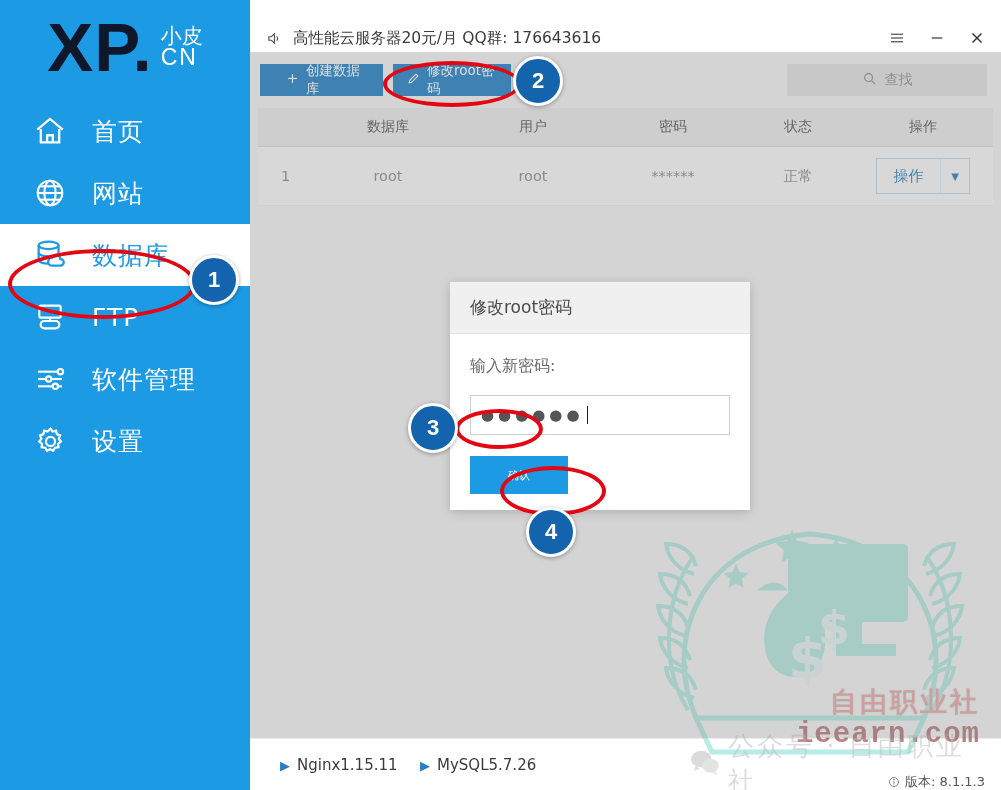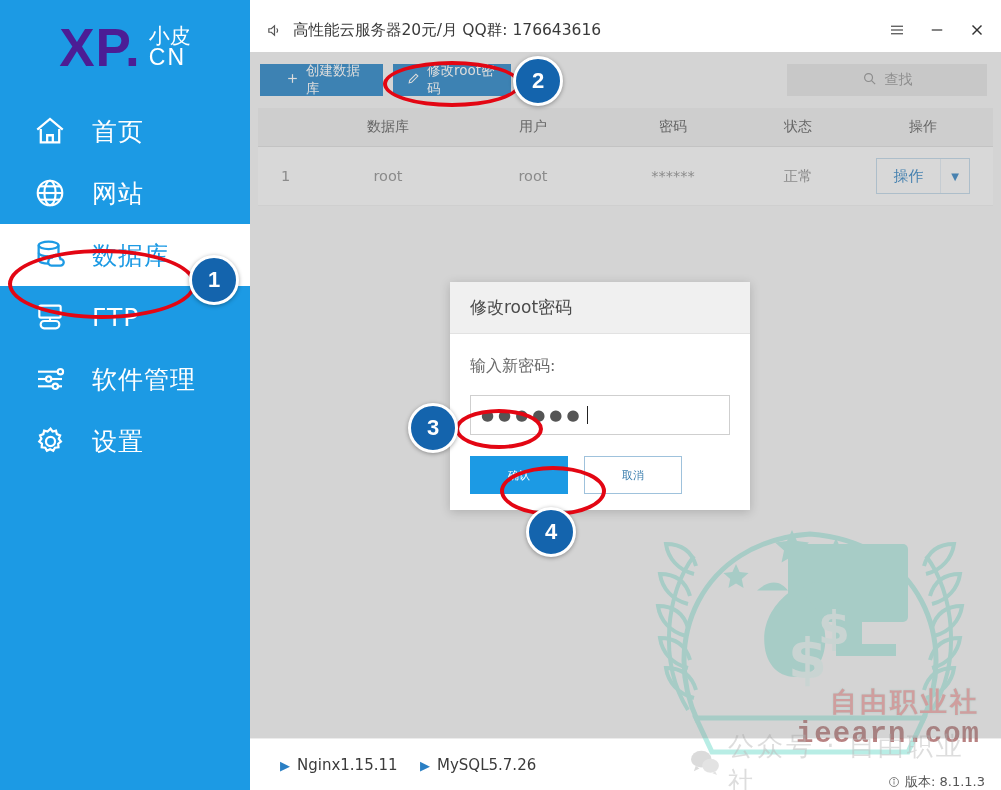--- a/index.html
+++ b/index.html
@@ -13,21 +13,21 @@
   
   .sidebar{
     position:absolute;left:0;top:0;width:250px;height:790px;
     background:#1c9ae4;
   }
   .logo{
     position:absolute;left:0;top:8px;width:250px;height:78px;
     display:flex;align-items:center;justify-content:center;
   }
   .logo-xp{
-    color:#4c1d95;font-size:53px;font-weight:bold;letter-spacing:1px;
+    color:#0f172a;font-size:69px;font-weight:bold;letter-spacing:1px;
     line-height:1;font-family:"Liberation Sans",sans-serif;
   }
   .logo-right{
     margin-left:8px;color:#fff;line-height:1.0;text-align:left;
   }
   .logo-cn-top{font-size:21px;display:block;}
   .logo-cn-bot{font-size:23px;display:block;letter-spacing:2px;}
 
   .nav{position:absolute;left:0;top:100px;width:250px;}
   .nav-item{
@@ -46,21 +46,21 @@
   .nav-item.active{background:#ffffff;}
   .nav-item.active .nav-label{color:#1c9ae4;}
   .nav-item.active svg{stroke:#1c9ae4;}
 
   
   .window{
     position:absolute;left:250px;top:0;width:751px;height:790px;
     background:#ffffff;
   }
   .titlebar{
-    position:absolute;left:0;top:4px;width:751px;height:52px;
+    position:absolute;left:0;top:12px;width:751px;height:52px;
     background:#ffffff;border-bottom:1px solid #e8e8e8;
   }
   .title-left{
     position:absolute;left:16px;top:0;height:52px;display:flex;align-items:center;
   }
   .speaker{margin-right:10px;display:flex;align-items:center;}
   .title-text{
     font-size:15.5px;color:#3a3a3a;
     font-family:"DejaVu Sans","Liberation Sans",sans-serif;
   }
@@ -496,21 +496,20 @@
     </div>
     <div class="modal-body">
       <span class="modal-label">输入新密码:</span>
       <div class="pwd-input">
         <span class="pwd-dots">●●●●●●</span>
         <span class="caret"></span>
       </div>
     </div>
     <div class="modal-foot">
       <div class="m-btn m-ok">确认</div>
-      <div class="m-btn m-cancel">取消</div>
     </div>
   </div>
 
   <div class="ellipse" style="left:8px;top:249px;width:180px;height:62px;"></div>
   <div class="badge" style="left:189px;top:255px;">1</div>
 
   <div class="ellipse" style="left:383px;top:61px;width:130px;height:38px;"></div>
   <div class="badge" style="left:513px;top:56px;">2</div>
 
   <div class="ellipse" style="left:455px;top:409px;width:80px;height:32px;"></div>

